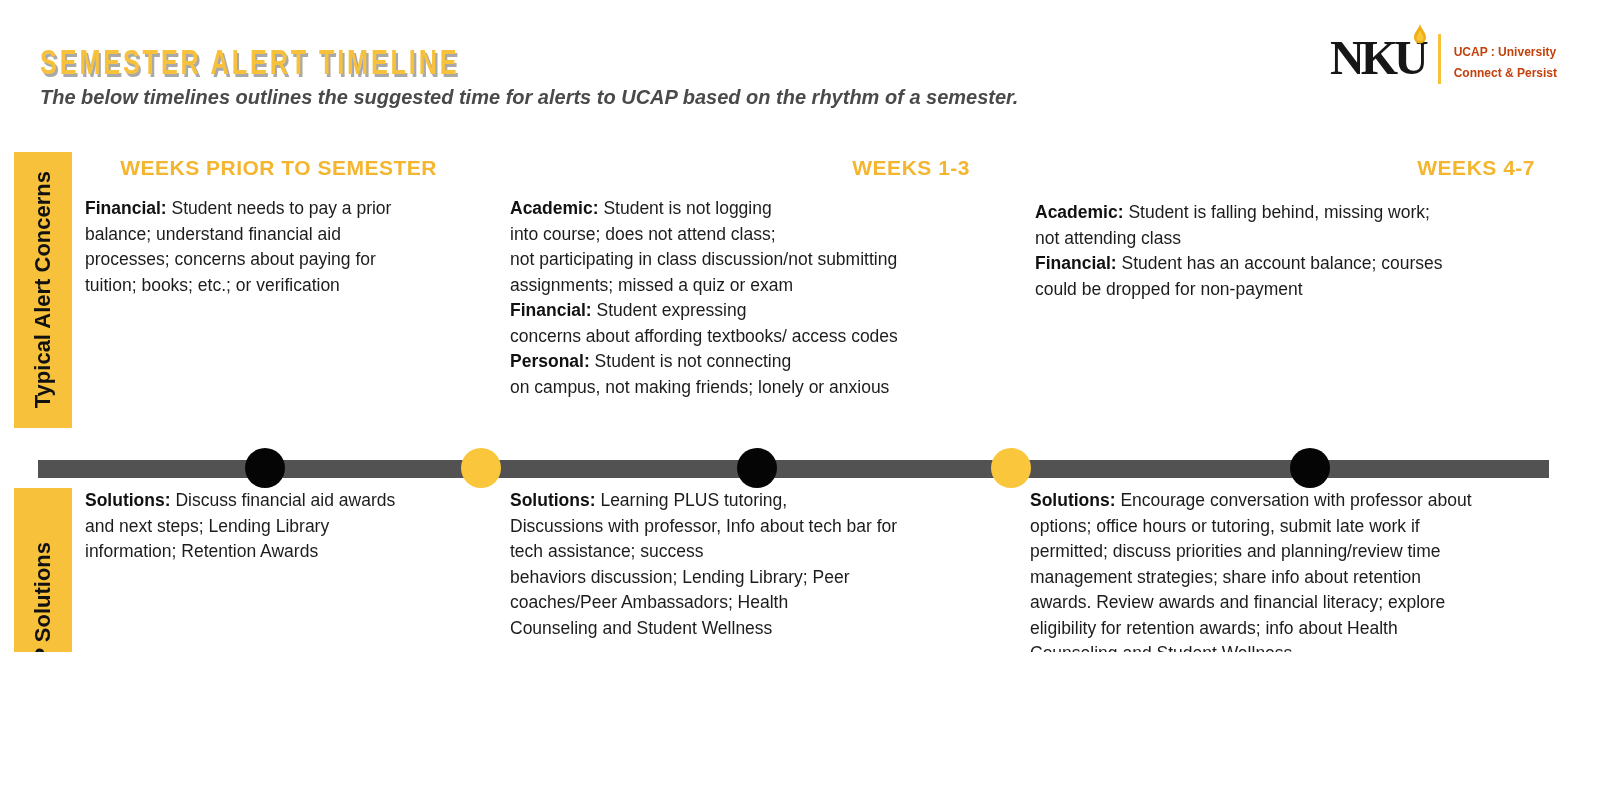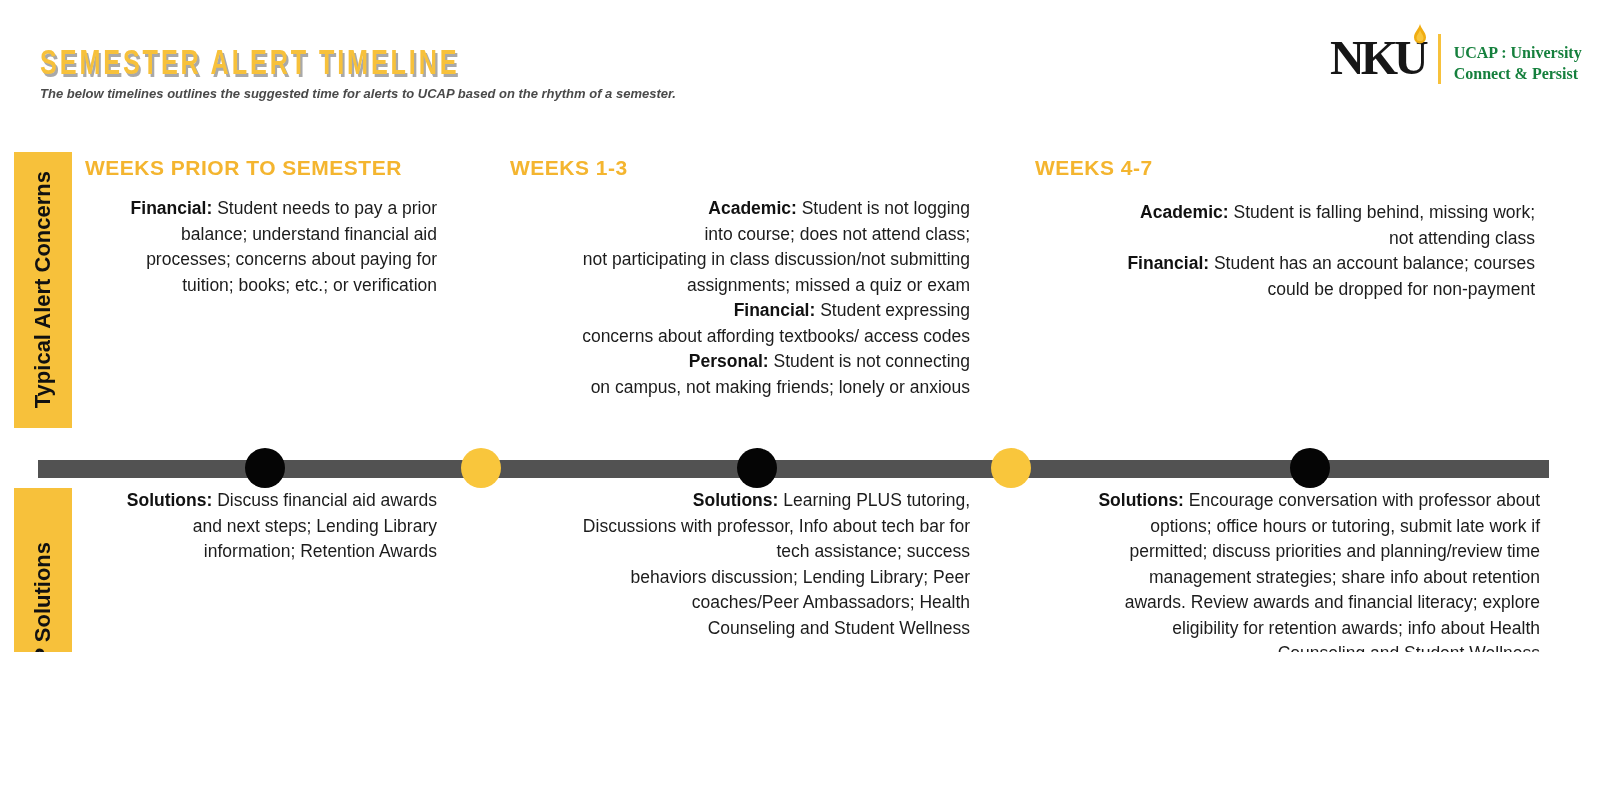--- a/index.html
+++ b/index.html
@@ -24,21 +24,21 @@
     color: #f7c13b;
     text-shadow: 3px 3px 0 #a9a9a9;
     transform: scaleX(0.72);
     transform-origin: left top;
     white-space: nowrap;
   }
   .subtitle {
     position: absolute;
     left: 40px;
     top: 86px;
-    font-size: 13px;
+    font-size: 20px;
     font-weight: 700;
     font-style: italic;
     color: #4a4a4a;
     white-space: nowrap;
   }
 
   
   .logo {
     position: absolute;
     left: 1330px;
@@ -52,26 +52,25 @@
     font-family: "Liberation Serif", serif;
     font-weight: 700;
     font-size: 48px;
     line-height: 52px;
     letter-spacing: -4px;
     color: #161616;
   }
   .flame { position: absolute; top: -8px; right: -3px; }
   .logo-divider { width: 3px; height: 50px; background: #f7c13b; }
   .logo-text {
-    font-size: 16px;
+    font-size: 12px;
     font-weight: 700;
     line-height: 21px;
-    color: #15803d;
-    white-space: nowrap;
-    font-family: Liberation Serif, serif;
+    color: #c2410c;
+    white-space: nowrap;
   }
 
   
   .side-label {
     position: absolute;
     left: 14px;
     width: 58px;
     background: #f7c13b;
     display: flex;
     align-items: center;
@@ -85,21 +84,21 @@
     font-size: 22px;
     font-weight: 700;
     color: #111111;
     white-space: nowrap;
   }
 
   
   .col-header {
     position: absolute;
     top: 156px;
-    text-align: left;
+    text-align: right;
     font-size: 21px;
     font-weight: 800;
     letter-spacing: 0.5px;
     color: #f4b52f;
   }
   .h1 { left: 85px;   width: 352px; }
   .h2 { left: 510px;  width: 460px; }
   .h3 { left: 1035px; width: 500px; }
 
   
@@ -107,21 +106,21 @@
   .c1 { left: 85px;   top: 196px; width: 352px; }
   .c2 { left: 510px;  top: 196px; width: 460px; }
   .c3 { left: 1035px; top: 200px; width: 500px; }
   .s1 { left: 85px;   top: 488px; width: 352px; }
   .s2 { left: 510px;  top: 488px; width: 460px; }
   .s3 { left: 1030px; top: 488px; width: 510px; }
   .para {
     margin: 0;
     font-size: 17.5px;
     line-height: 25.5px;
-    text-align: right;
+    text-align: left;
     white-space: pre-line;
     color: #1c1c1c;
   }
   .para b { font-weight: 700; color: #111111; }
 
   
   .tl-bar {
     position: absolute;
     left: 38px;
     top: 460px;

